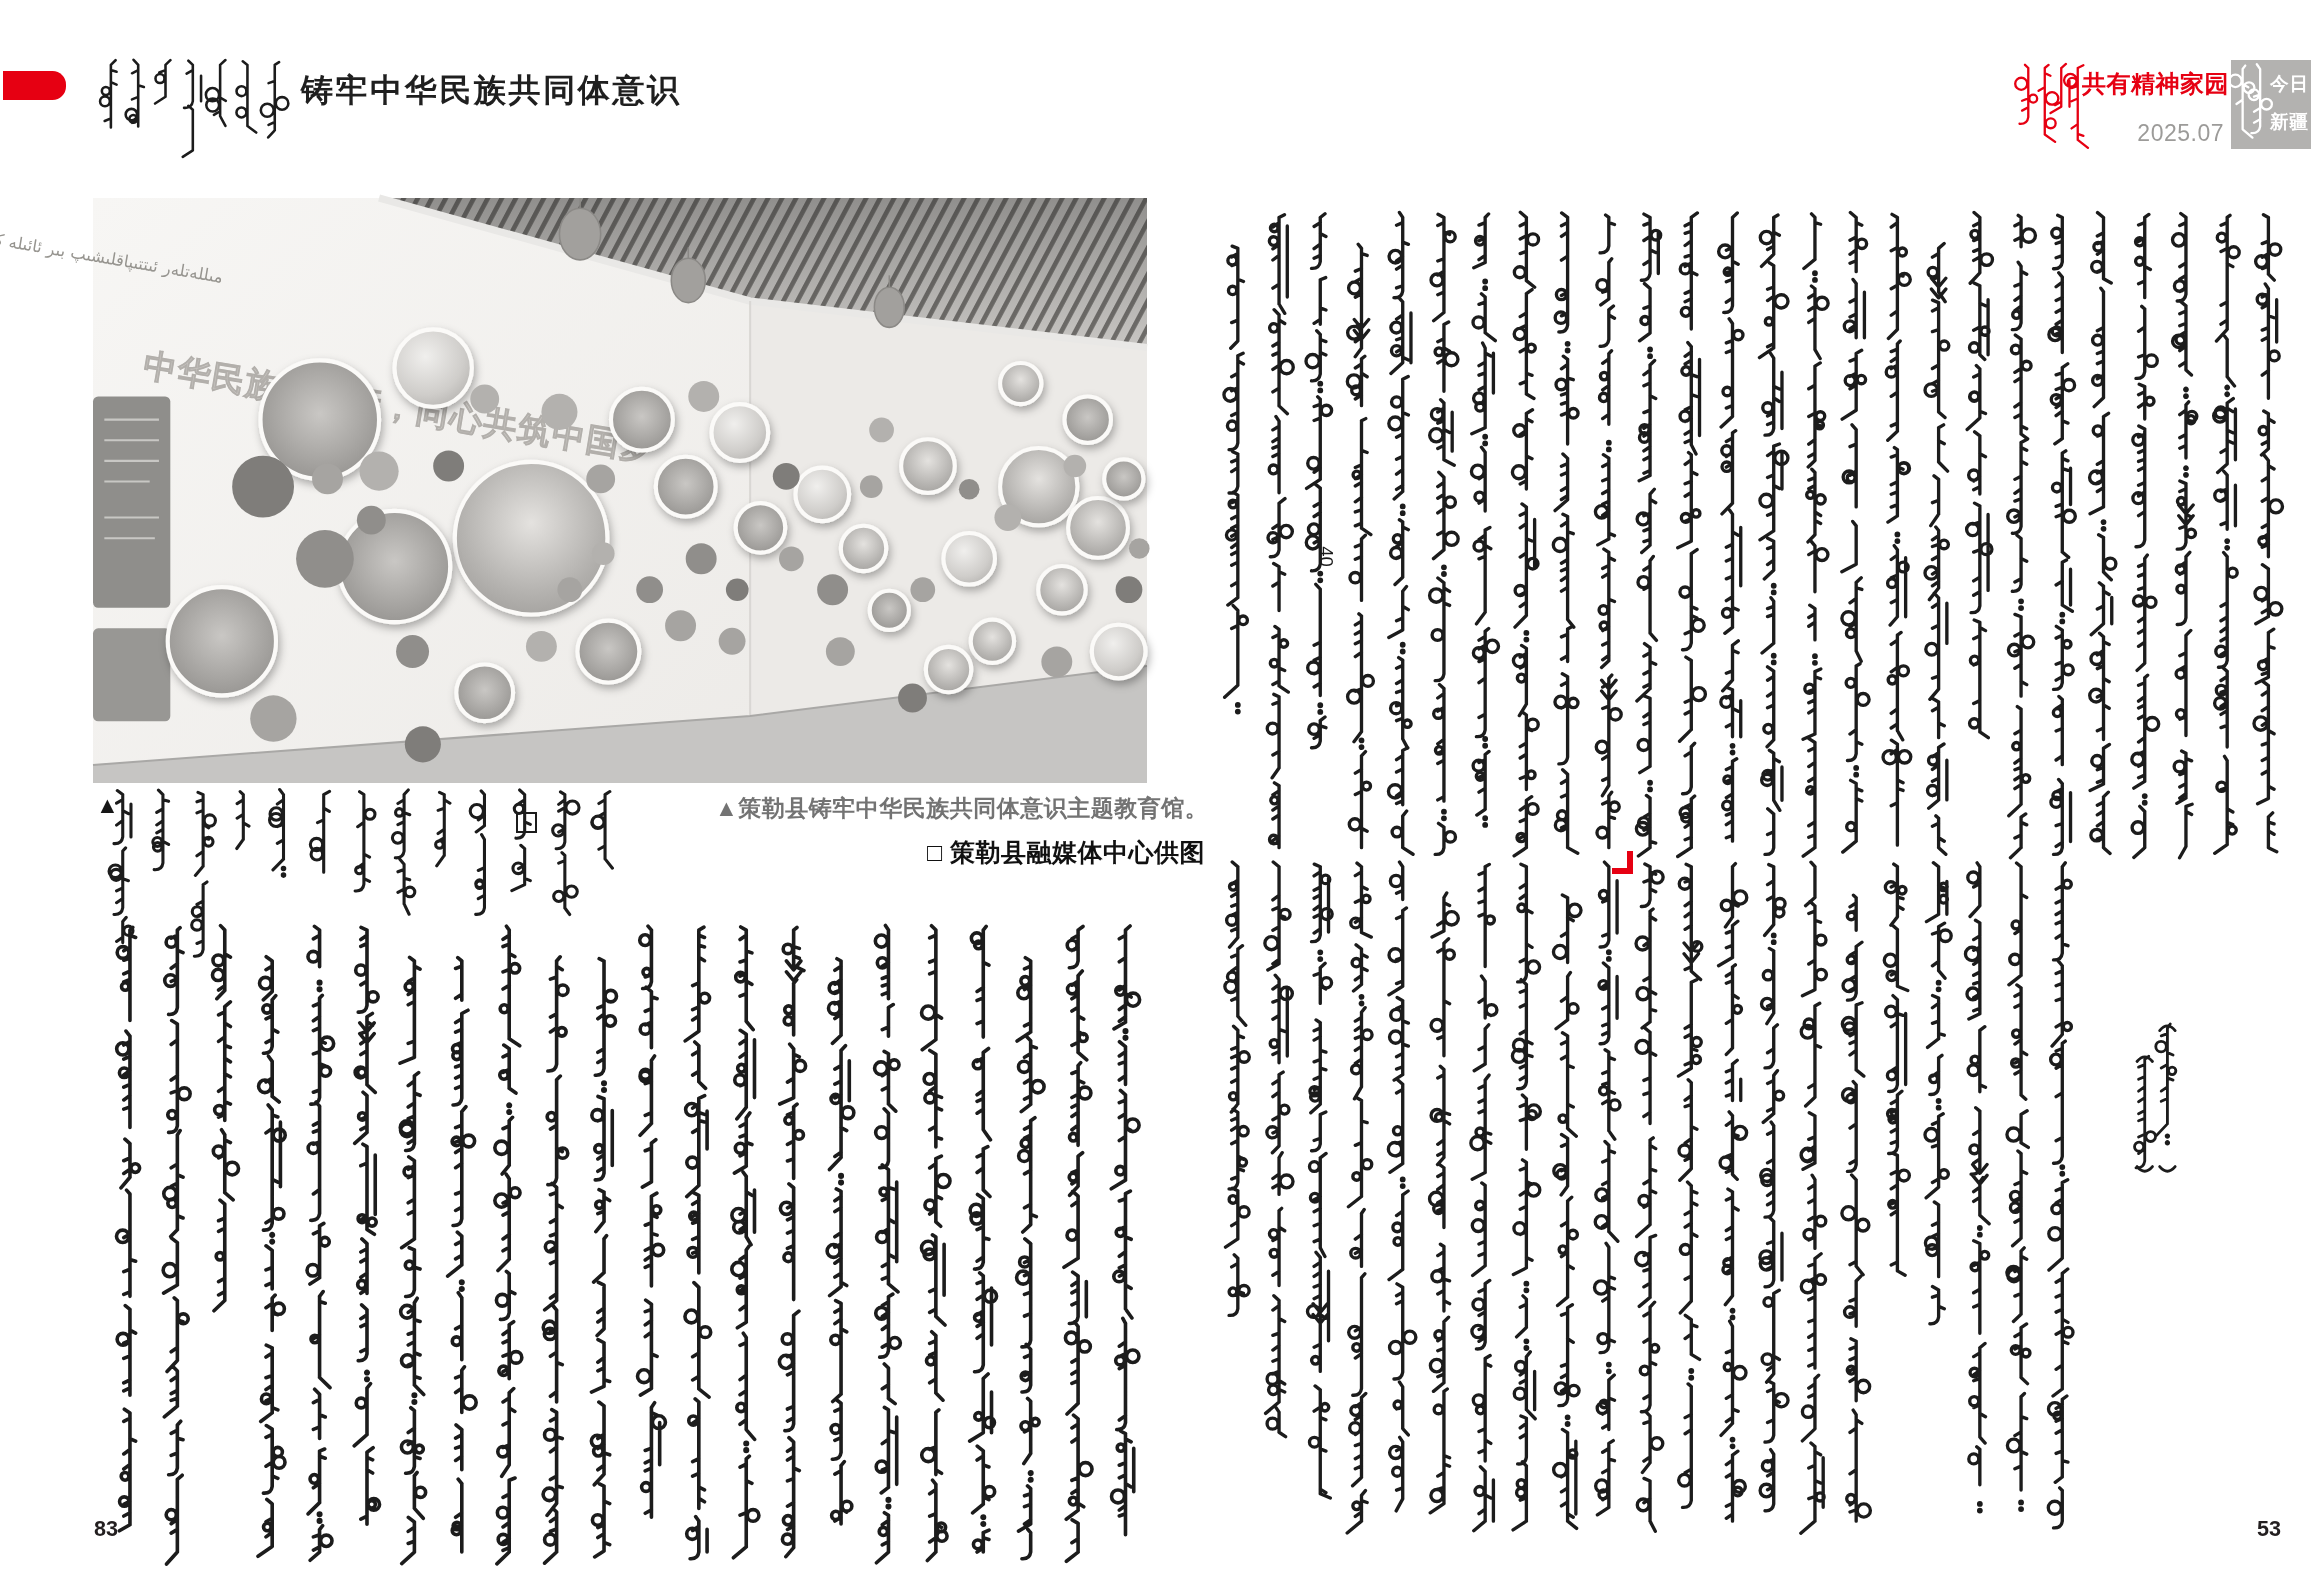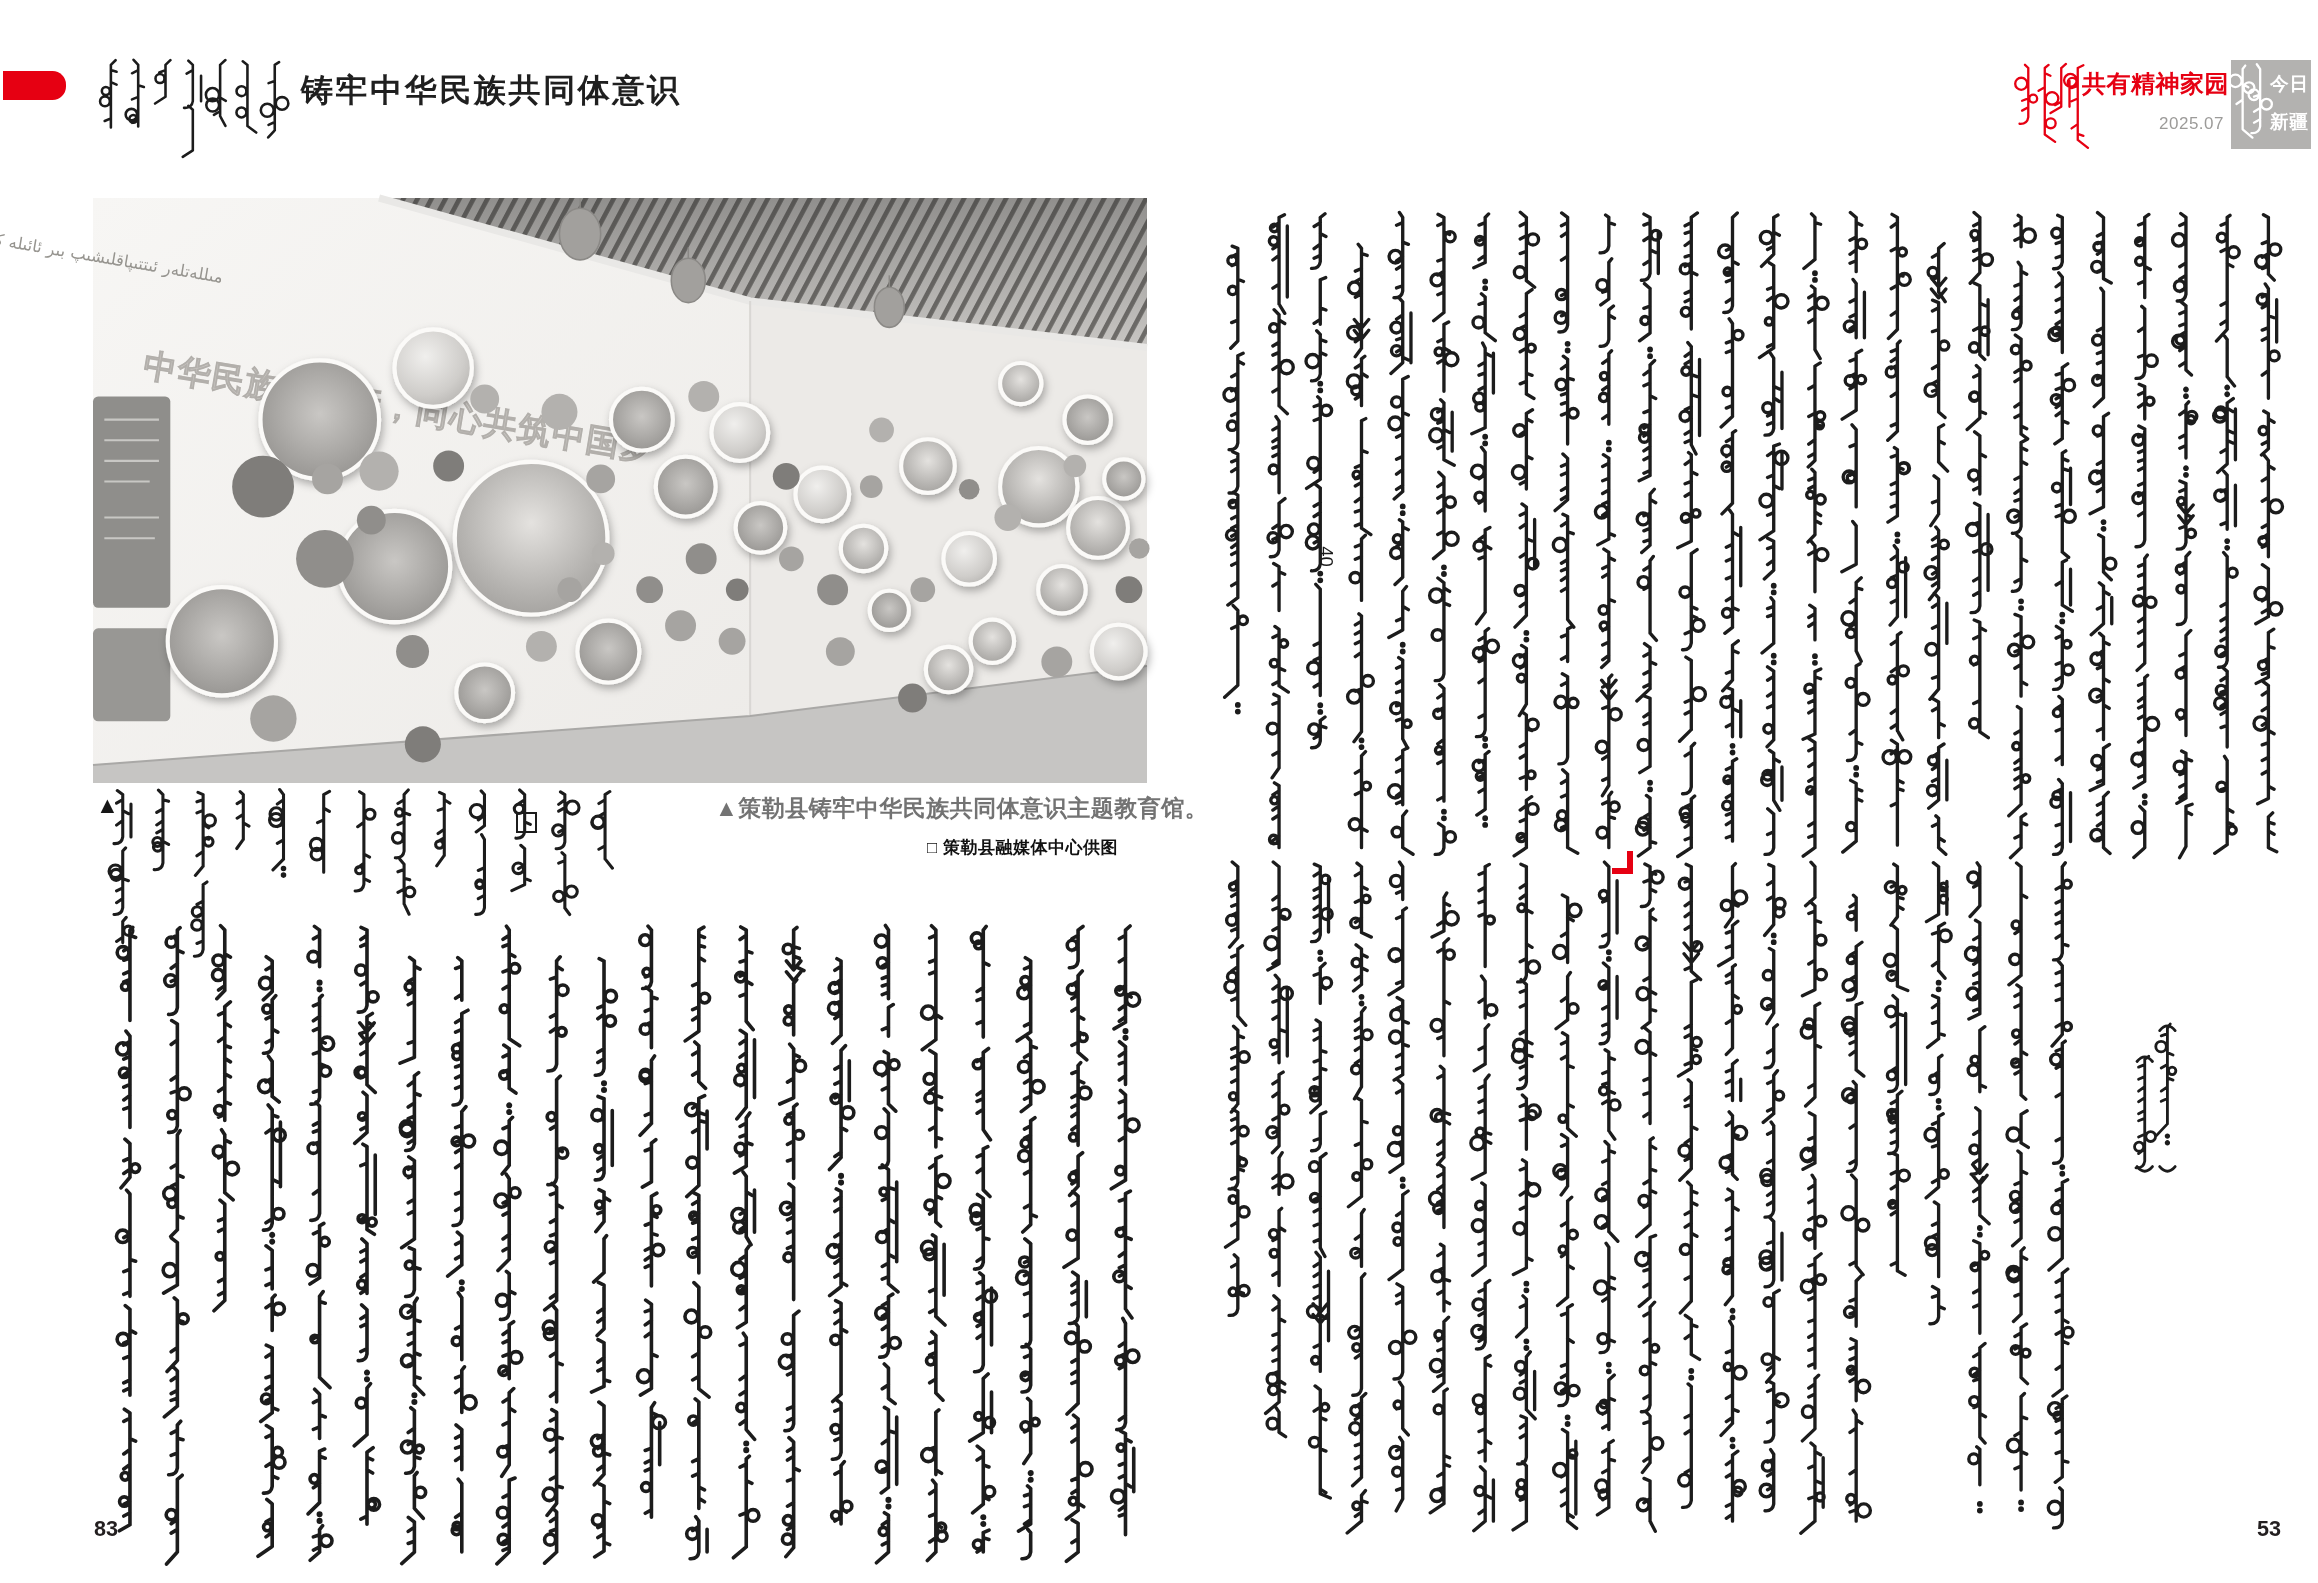--- a/index.html
+++ b/index.html
@@ -5,32 +5,32 @@
   html,body{margin:0;padding:0;background:#ffffff;}
   body{width:2319px;height:1584px;font-family:"Liberation Sans",sans-serif;}
   #page{position:relative;width:2319px;height:1584px;background:#ffffff;overflow:hidden;border-radius:23px;}
   .abs{position:absolute;}
   
   #red-bar{left:3.1px;top:71px;width:63px;height:29px;background:#e60012;border-radius:0 13.4px 13.4px 0;}
   #title-zh{left:301px;top:69px;font-family:"DejaVu Serif","Liberation Serif",serif;font-weight:700;
             font-size:32px;color:#1f1f1f;letter-spacing:2.6px;white-space:nowrap;}
   
   #section-zh{left:2082px;top:68px;font-size:24px;font-weight:700;color:#e60012;letter-spacing:0.5px;white-space:nowrap;}
-  #issue-date{left:2113px;top:114px;width:111px;text-align:right;font-size:17px;color:#9c9b99;letter-spacing:0.5px;}
+  #issue-date{left:2113px;top:120px;width:111px;text-align:right;font-size:23px;color:#9c9b99;letter-spacing:0.5px;}
   #logo-box{left:2231px;top:60px;width:80px;height:89px;background:#b3b2b0;}
   .logo-line{position:absolute;left:37px;width:43px;text-align:center;color:#ffffff;font-weight:700;
              font-size:18.5px;font-family:"DejaVu Serif",serif;letter-spacing:1px;}
   #logo-line1{top:11.3px;} #logo-line2{top:49px;}
   
   #photo{left:93px;top:198px;width:1054px;height:585px;}
   
   #cap-triangle{left:96px;top:792px;font-size:23px;color:#161616;}
   #cap-square{left:516px;top:812px;width:16.5px;height:16.5px;border:2.1px solid #1c1c1c;background:#fff;}
   #caption-zh{left:715px;top:793px;font-size:23px;color:#737373;font-weight:600;letter-spacing:0.5px;white-space:nowrap;}
-  #credit-zh{left:927px;top:836px;font-size:17px;color:#111;font-weight:700;letter-spacing:0.5px;white-space:nowrap;}
+  #credit-zh{left:927px;top:836px;font-size:25px;color:#111;font-weight:700;letter-spacing:0.5px;white-space:nowrap;}
   
   #red-bracket{left:1610px;top:851px;width:23px;height:23px;}
   #red-bracket .v{position:absolute;right:0;top:0;width:5.7px;height:23px;background:#e60012;}
   #red-bracket .h{position:absolute;right:0;bottom:0;width:20.6px;height:5.7px;background:#e60012;}
   
   .pageno{font-size:21.6px;font-weight:700;color:#231f20;}
   #pn-left{left:94px;top:1516px;}
   #pn-right{left:2257px;top:1516px;width:43px;text-align:left;}
   svg{position:absolute;overflow:visible;}
 </style>

